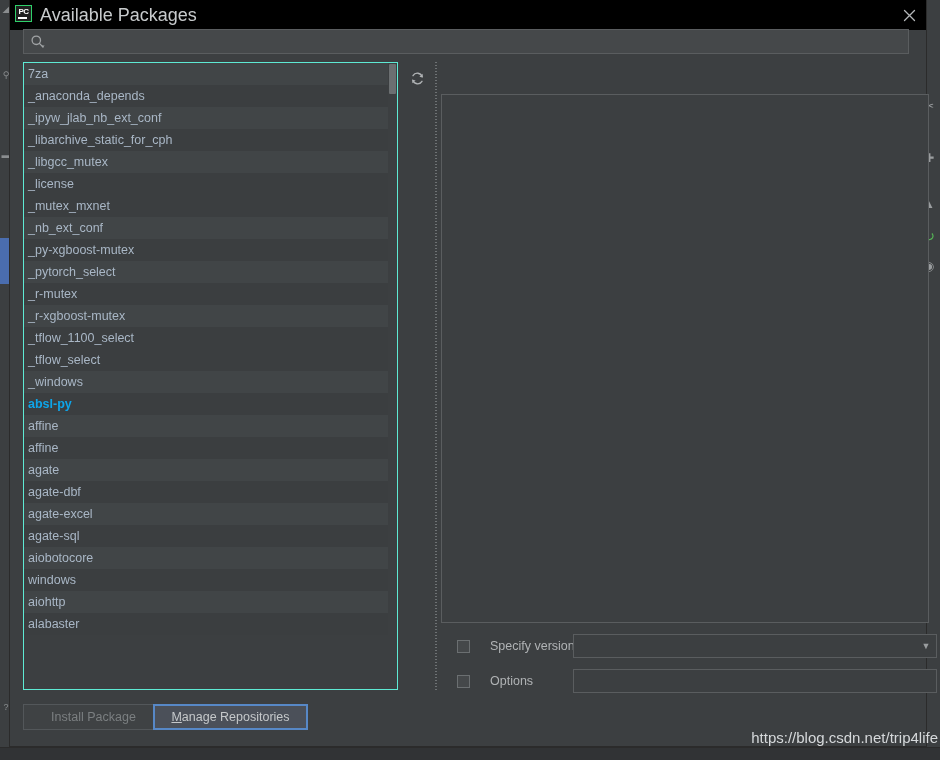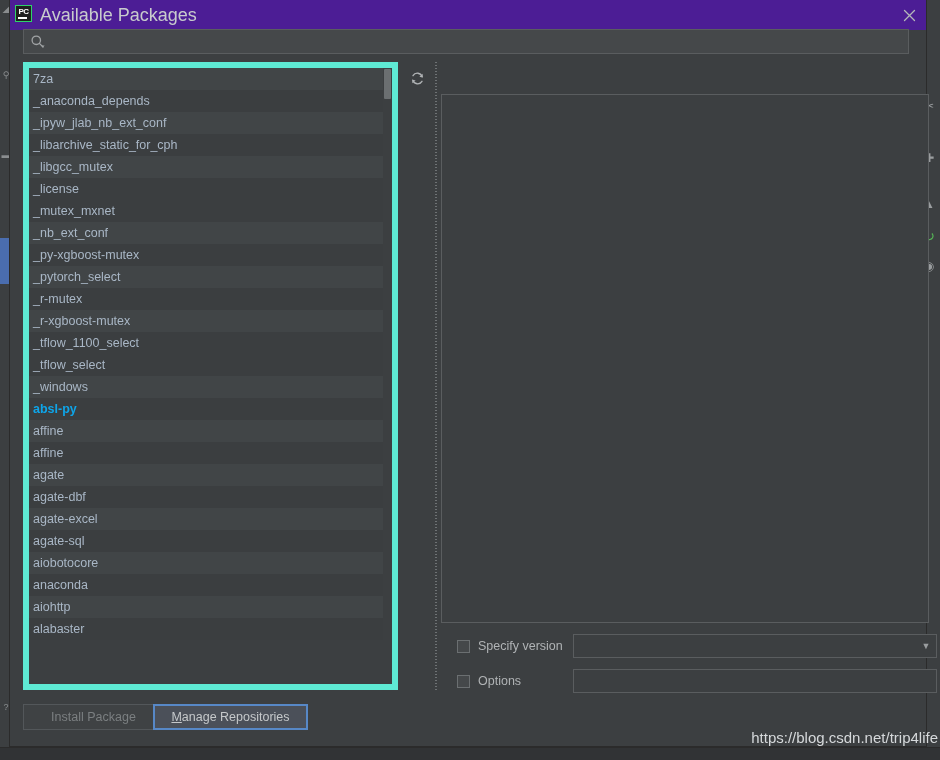--- a/index.html
+++ b/index.html
@@ -84,21 +84,21 @@
     width: 916px;
     height: 746px;
     background: #3c3f41;
     box-shadow: 0 0 0 1px #2b2b2b;
   }
 
   
   #titlebar {
     position: relative;
     height: 30px;
-    background: #4c1d95;
+    background: #000000;
   }
   #pc-logo {
     position: absolute;
     left: 5px; top: 5px;
     width: 17px; height: 17px;
     background: #1f1f1f;
     border: 1.5px solid #2fd06a;
     box-sizing: border-box;
     color: #ffffff;
     font-size: 8px;
@@ -174,21 +174,21 @@
     width: 890px;
     height: 628px;
   }
 
   
   #package-list-panel {
     position: absolute;
     left: 0; top: 0;
     width: 375px; height: 628px;
     background: #3c3f41;
-    border: 6px solid #5eead4;
+    border: 1px solid #5eead4;
     box-sizing: border-box;
     overflow: hidden;
   }
   #package-list {
     position: absolute;
     left: 0; top: 0;
     width: 373px;
     height: 626px;
     overflow: hidden;
   }
@@ -308,21 +308,21 @@
   .jcheck {
     width: 13px; height: 13px;
     background: #45484a;
     border: 1px solid #6b6f71;
     box-sizing: border-box;
     flex: 0 0 auto;
     margin-left: 16px;
     cursor: default;
   }
   .jlabel {
-    margin-left: 8px;
+    margin-left: 20px;
     font-size: 12.5px;
     color: #b0b3b5;
     white-space: nowrap;
     cursor: default;
   }
   .jcombo {
     position: absolute;
     left: 132px;
     width: 364px;
     height: 24px;
@@ -484,21 +484,21 @@
           <div class="pkg-row even">_tflow_select</div>
           <div class="pkg-row odd">_windows</div>
           <div class="pkg-row even highlight">absl-py</div>
           <div class="pkg-row odd">affine</div>
           <div class="pkg-row even">affine</div>
           <div class="pkg-row odd">agate</div>
           <div class="pkg-row even">agate-dbf</div>
           <div class="pkg-row odd">agate-excel</div>
           <div class="pkg-row even">agate-sql</div>
           <div class="pkg-row odd">aiobotocore</div>
-          <div class="pkg-row even">anaconda</div>
+          <div class="pkg-row even">windows</div>
           <div class="pkg-row odd">aiohttp</div>
           <div class="pkg-row even">alabaster</div>
         </div>
       <div id="list-scrollbar">
         <div id="list-scroll-thumb"></div>
       </div>
     </div>
 
     <div id="refresh-button">
       <svg width="15" height="15" viewBox="0 0 16 16" aria-hidden="true">

